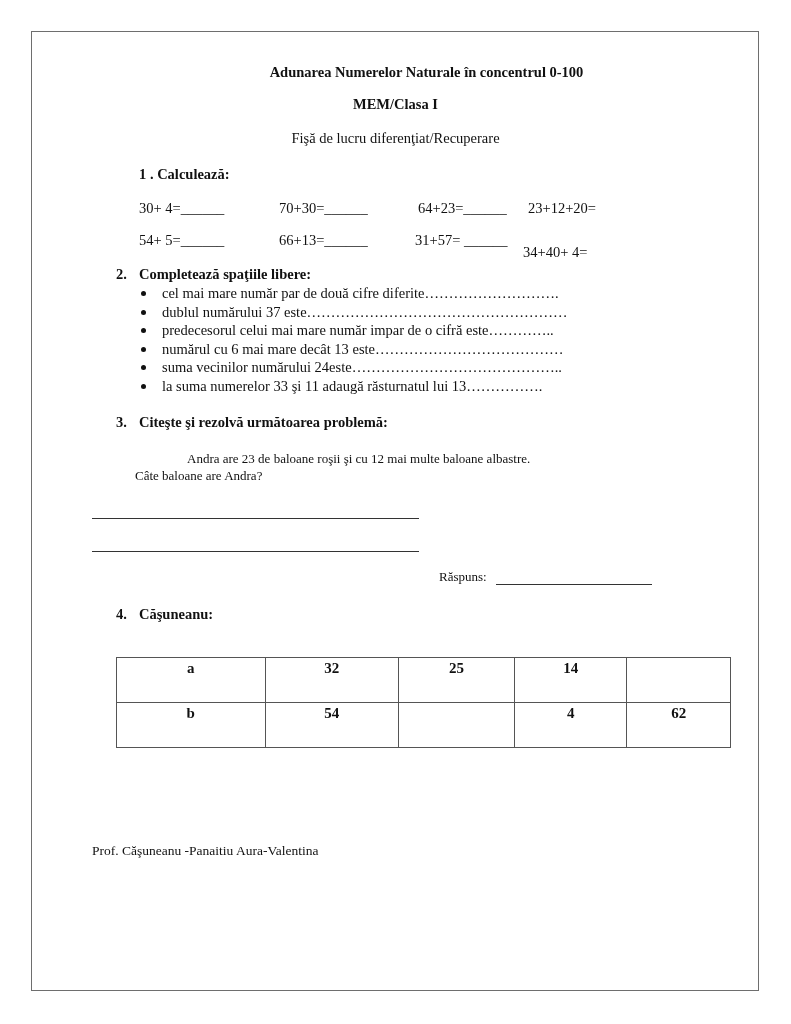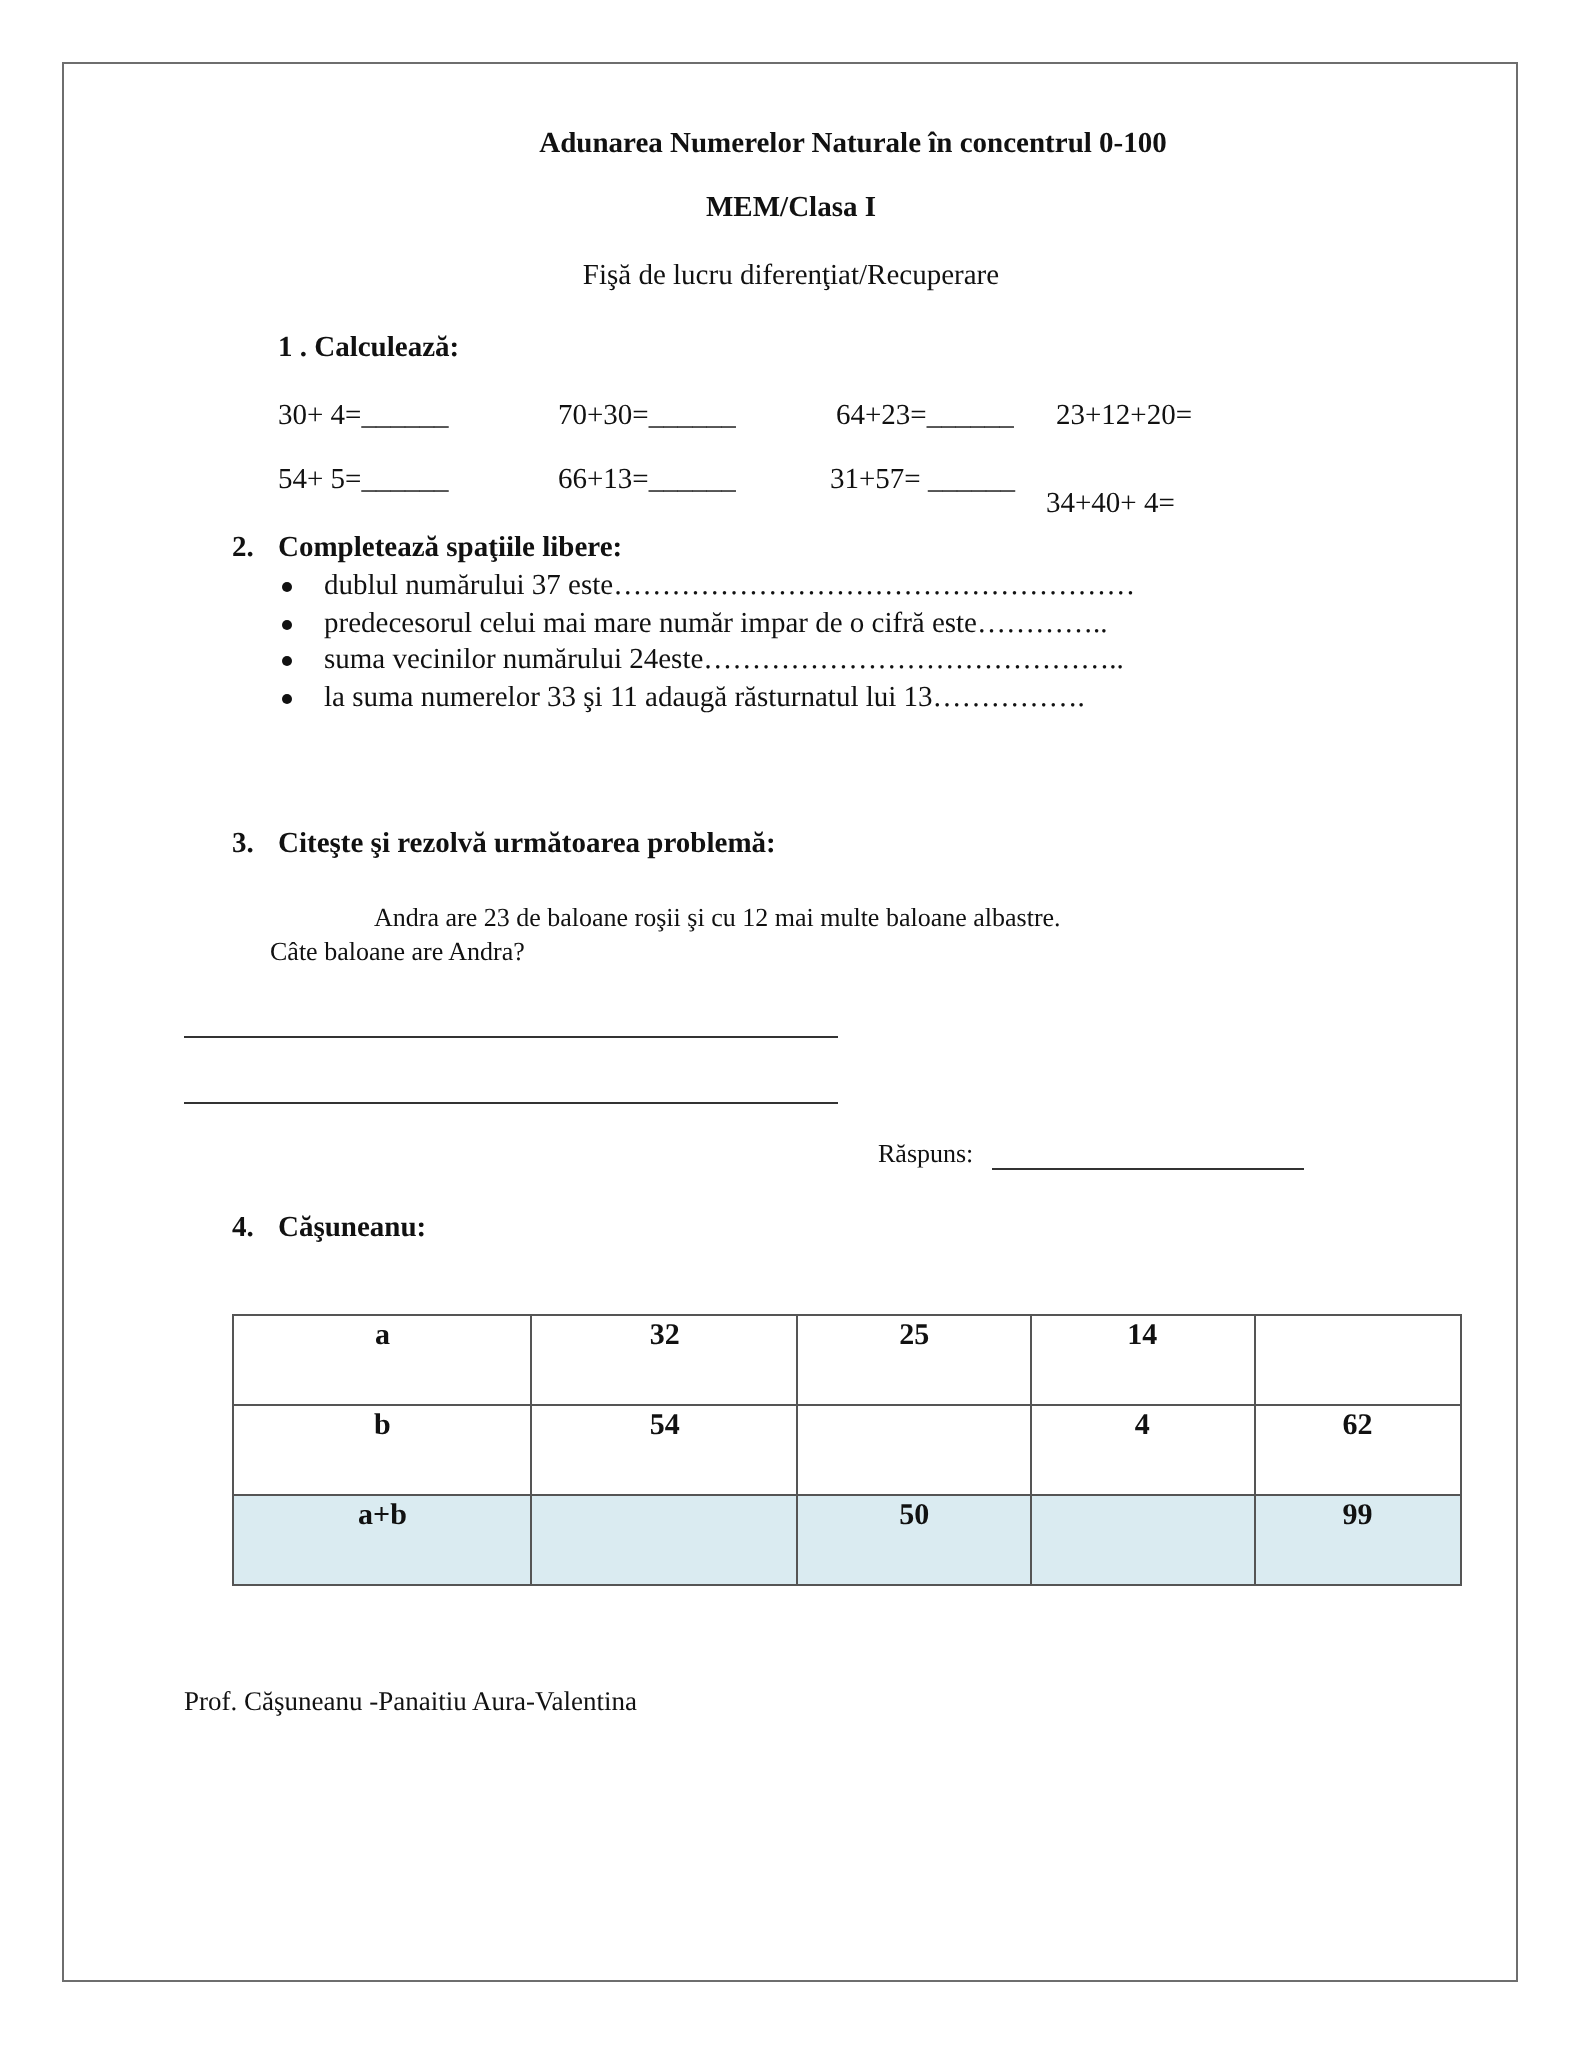--- a/index.html
+++ b/index.html
@@ -104,22 +104,24 @@
 <div class="abs expr" style="left:418px; top:200px;">64+23=______</div>
 <div class="abs expr" style="left:528px; top:200px;">23+12+20=</div>
 <div class="abs expr" style="left:139px; top:232px;">54+  5=______</div>
 <div class="abs expr" style="left:279px; top:232px;">66+13=______</div>
 <div class="abs expr" style="left:415px; top:232px;">31+57= ______</div>
 <div class="abs expr" style="left:523px; top:244px;">34+40+  4=</div>
 
 <div class="abs heading" style="left:116px; top:266px;">2.</div>
 <div class="abs heading" style="left:139px; top:266px;">Completează spaţiile libere:</div>
 <ul class="bullet-list">
+  <li><span class="dot"></span><span>cel mai mare număr par de două cifre diferite……………………….</span></li>
   <li><span class="dot"></span><span>dublul numărului  37 este………………………………………………</span></li>
   <li><span class="dot"></span><span>predecesorul celui mai mare număr impar de o cifră este…………..</span></li>
+  <li><span class="dot"></span><span>numărul cu 6 mai mare decât 13 este…………………………………</span></li>
   <li><span class="dot"></span><span>suma vecinilor numărului 24este……………………………………..</span></li>
   <li><span class="dot"></span><span>la suma numerelor 33 şi 11 adaugă răsturnatul lui 13…………….</span></li>
 </ul>
 
 <div class="abs heading" style="left:116px; top:414px;">3.</div>
 <div class="abs heading" style="left:139px; top:414px;">Citeşte şi rezolvă următoarea problemă:</div>
 <div class="abs txt" style="left:187px; top:451px;">Andra are 23 de baloane roşii şi cu 12 mai multe baloane albastre.</div>
 <div class="abs txt" style="left:135px; top:468px;">Câte baloane are Andra?</div>
 <div class="rule" style="left:92px; top:518px; width:327px;"></div>
 <div class="rule" style="left:92px; top:551px; width:327px;"></div>
@@ -138,23 +140,16 @@
     <td class="c3">14</td>
     <td class="c4"></td>
   </tr>
   <tr>
     <td class="c0">b</td>
     <td class="c1">54</td>
     <td class="c2"></td>
     <td class="c3">4</td>
     <td class="c4">62</td>
   </tr>
-  <tr class="sum">
-    <td class="c0">a+b</td>
-    <td class="c1"></td>
-    <td class="c2">50</td>
-    <td class="c3"></td>
-    <td class="c4">99</td>
-  </tr>
 </tbody>
   </table>
 
 <div class="abs" style="left:92px; top:843px; font-size:13.5px;">Prof. Căşuneanu -Panaitiu Aura-Valentina</div>
 
 </body></html>

